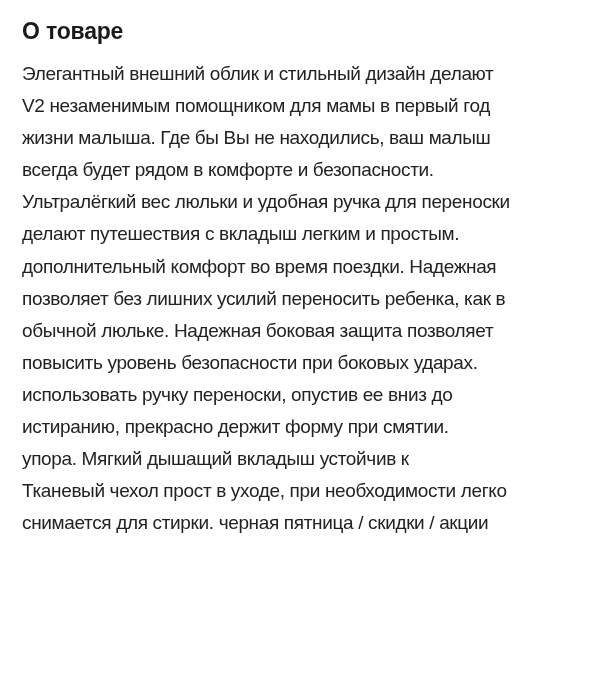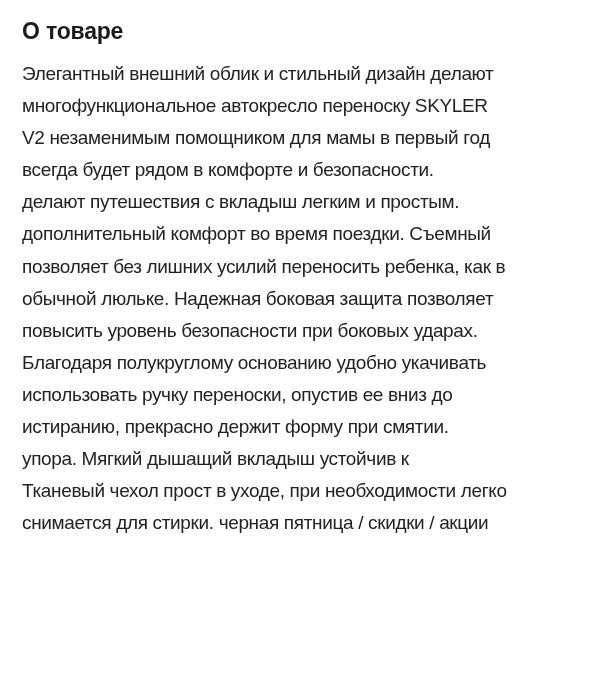--- a/index.html
+++ b/index.html
@@ -40,28 +40,28 @@
       letter-spacing: -0.35px;
     }
   </style>
 </head>
 <body>
 
 <div class="section">
   <h2 class="section-title">О товаре</h2>
   <div class="description">
     <span class="line">Элегантный внешний облик и стильный дизайн делают</span>
-    <span class="line">многофункциональное автокресло переноску SKYLER</span>
     <span class="line">V2 незаменимым помощником для мамы в первый год</span>
+    <span class="line">жизни малыша. Где бы Вы не находились, ваш малыш</span>
     <span class="line">всегда будет рядом в комфорте и безопасности.</span>
+    <span class="line">Ультралёгкий вес люльки и удобная ручка для переноски</span>
     <span class="line">делают путешествия с вкладыш легким и простым.</span>
-    <span class="line">дополнительный комфорт во время поездки. Съемный</span>
+    <span class="line">дополнительный комфорт во время поездки. Надежная</span>
     <span class="line">позволяет без лишних усилий переносить ребенка, как в</span>
     <span class="line">обычной люльке. Надежная боковая защита позволяет</span>
     <span class="line">повысить уровень безопасности при боковых ударах.</span>
-    <span class="line">Благодаря полукруглому основанию удобно укачивать</span>
     <span class="line">использовать ручку переноски, опустив ее вниз до</span>
     <span class="line">истиранию, прекрасно держит форму при смятии.</span>
     <span class="line">упора. Мягкий дышащий вкладыш устойчив к</span>
     <span class="line">Тканевый чехол прост в уходе, при необходимости легко</span>
     <span class="line">снимается для стирки. черная пятница / скидки / акции</span>
   </div>
 </div>
 
 </body></html>

